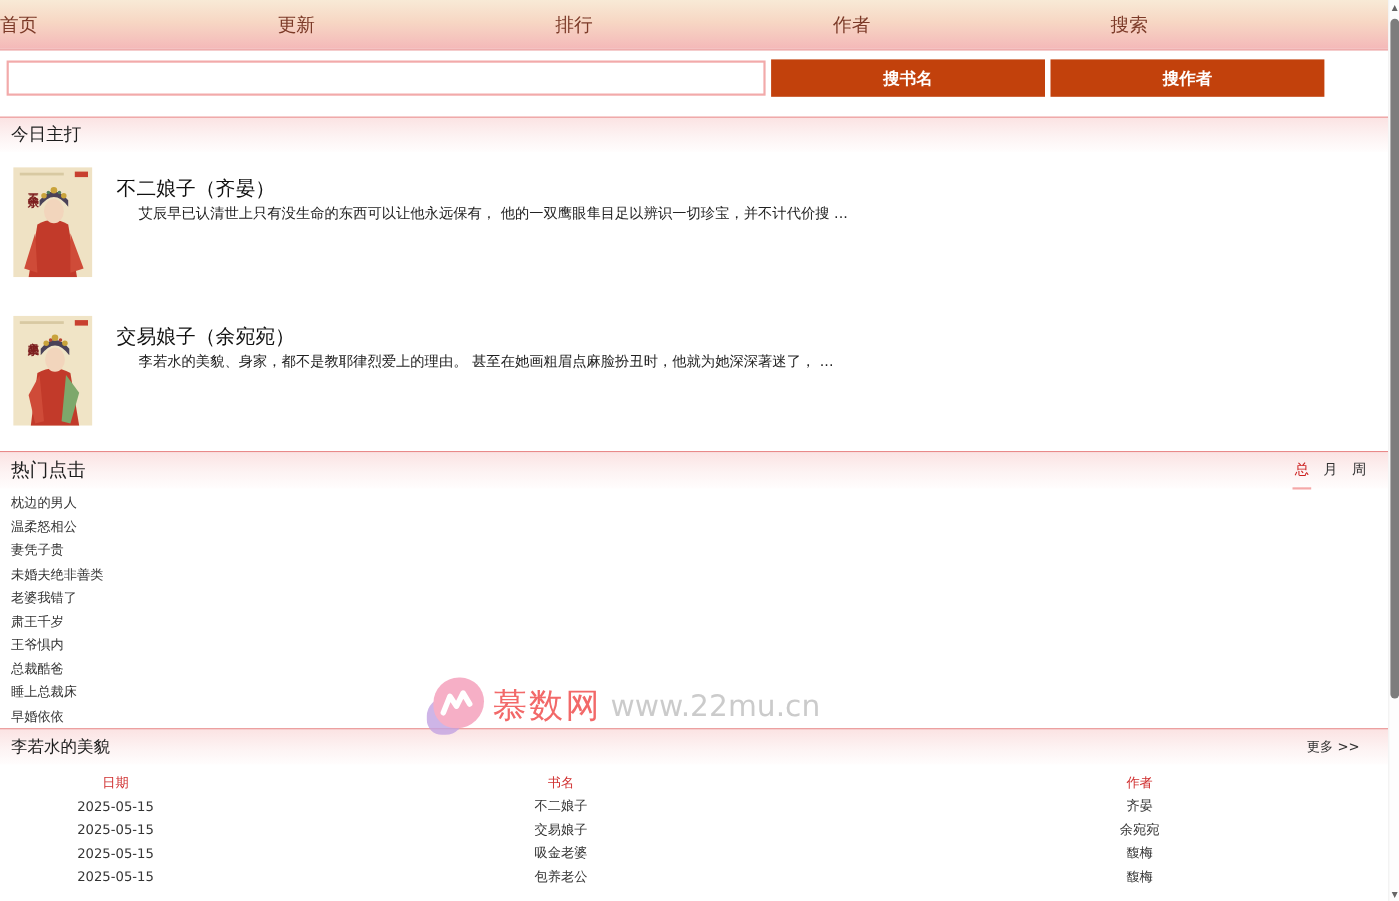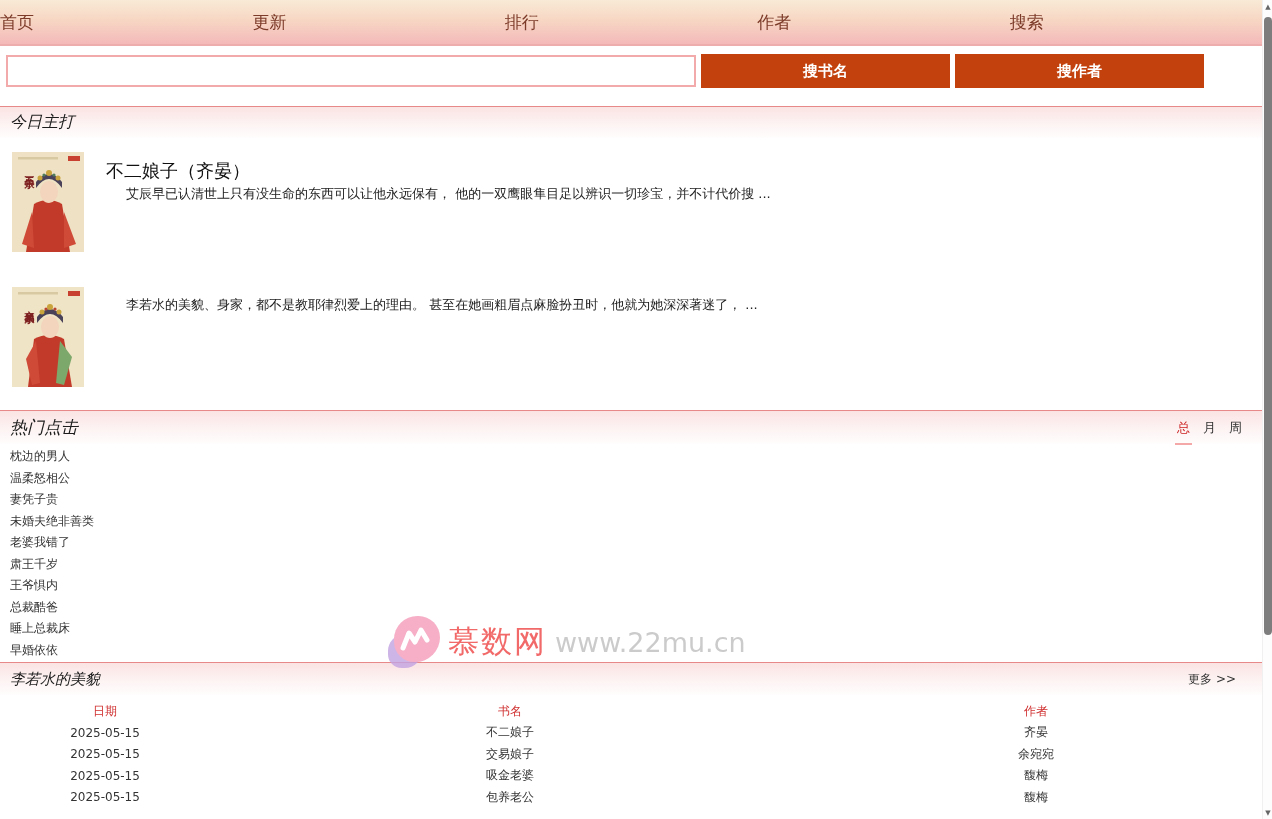--- a/index.html
+++ b/index.html
@@ -18,42 +18,42 @@
   .search-input { width:690px; height:32px; margin-top:1px; border:2px solid #f2aaaa;
     outline:none; font-size:14px; padding:0 6px; color:#333; }
   .search-btn { width:249px; margin-left:5px; background:#c2410c; color:#fff;
     border:none; font-size:15px; font-weight:bold; cursor:pointer;
     font-family:"DejaVu Sans","Liberation Sans",sans-serif; }
 
   
   .sec-head { border-top:1px solid #e88989;
     background:linear-gradient(180deg,#fbe3e3 0%,#fdf3f3 55%,#fffdfd 100%);
     height:32px; display:flex; align-items:center; padding:0 18px 0 10px; }
-  .sec-title { font-size:16px; color:#1d1d1d;font-style:italic; }
+  .sec-title { font-size:16px; color:#1d1d1d; }
   .sec-head.featured { margin-top:18px; }
   .sec-head.hot { margin-top:23px; height:34px; }
   .sec-head.latest { height:33px; }
   .sec-spacer { flex:1; }
 
   
   .book { display:flex; margin:14px 0 0 12px; height:100px; }
   .book.second { margin-top:35px; }
   .cover { width:72px; height:100px; position:relative; cursor:pointer; flex:0 0 72px; }
   .cover svg { display:block; }
   .cover-title { position:absolute; top:16px; left:10px; writing-mode:vertical-rl;
     font-size:10px; color:#7d1f1f; letter-spacing:1px; font-weight:bold; }
   .book-info { margin-left:22px; padding-top:7px; }
   .book-title { font-size:18px; color:#111; cursor:pointer; }
   .book-desc { font-size:13px; color:#222; margin-top:2px; padding-left:20px; max-width:900px; }
 
   
   .tabs { display:flex; gap:9px; height:34px; align-items:center; }
   .tab { font-size:13px; color:#333; cursor:pointer; height:34px; line-height:34px; padding:0 2px; }
   .tab.active { color:#cc2222; border-bottom:2px solid #f5a8a8; }
-  .hot-list { list-style:none; padding:3px 0 0 10px;font-family:Liberation Mono, monospace; }
+  .hot-list { list-style:none; padding:3px 0 0 10px; }
   .hot-list li { font-size:12px; color:#333; line-height:21.5px; height:21.5px; cursor:pointer; }
 
   
   .watermark { position:absolute; left:388px; top:616px; display:flex; align-items:center;
     z-index:10; opacity:.8; pointer-events:none; }
   .wm-logo { width:54px; height:52px; position:relative; }
   .wm-blob-purple { position:absolute; left:0; bottom:0; width:34px; height:34px;
     border-radius:50% 50% 50% 40%; background:#c3a3e2; }
   .wm-blob-pink { position:absolute; left:6px; top:0; width:46px; height:46px;
     border-radius:52% 48% 55% 45%; background:#f49cb8; }
@@ -140,20 +140,21 @@
         <path d="M25 36 Q38 18 51 36 L51 30 Q38 14 25 30 Z" fill="#4a4258"></path>
         <circle cx="30" cy="25" r="2.5" fill="#c9a33b"></circle>
         <circle cx="38" cy="20" r="3" fill="#c9a33b"></circle>
         <circle cx="47" cy="25" r="2.5" fill="#c9a33b"></circle>
         <circle cx="34" cy="22" r="1.6" fill="#b8452f"></circle>
         <circle cx="43" cy="22" r="1.6" fill="#b8452f"></circle>
       </svg>
       <span class="cover-title">交易娘子</span>
     </div>
     <div class="book-info">
+      <div class="book-title">交易娘子（余宛宛）</div>
       <div class="book-desc">李若水的美貌、身家，都不是教耶律烈爱上的理由。 甚至在她画粗眉点麻脸扮丑时，他就为她深深著迷了， ...</div>
     </div>
   </div>
 
   <div class="sec-head hot">
     <span class="sec-title" style="font-size:17px;">热门点击</span>
     <span class="sec-spacer"></span>
     <div class="tabs">
       <span class="tab active">总</span>
       <span class="tab">月</span>

